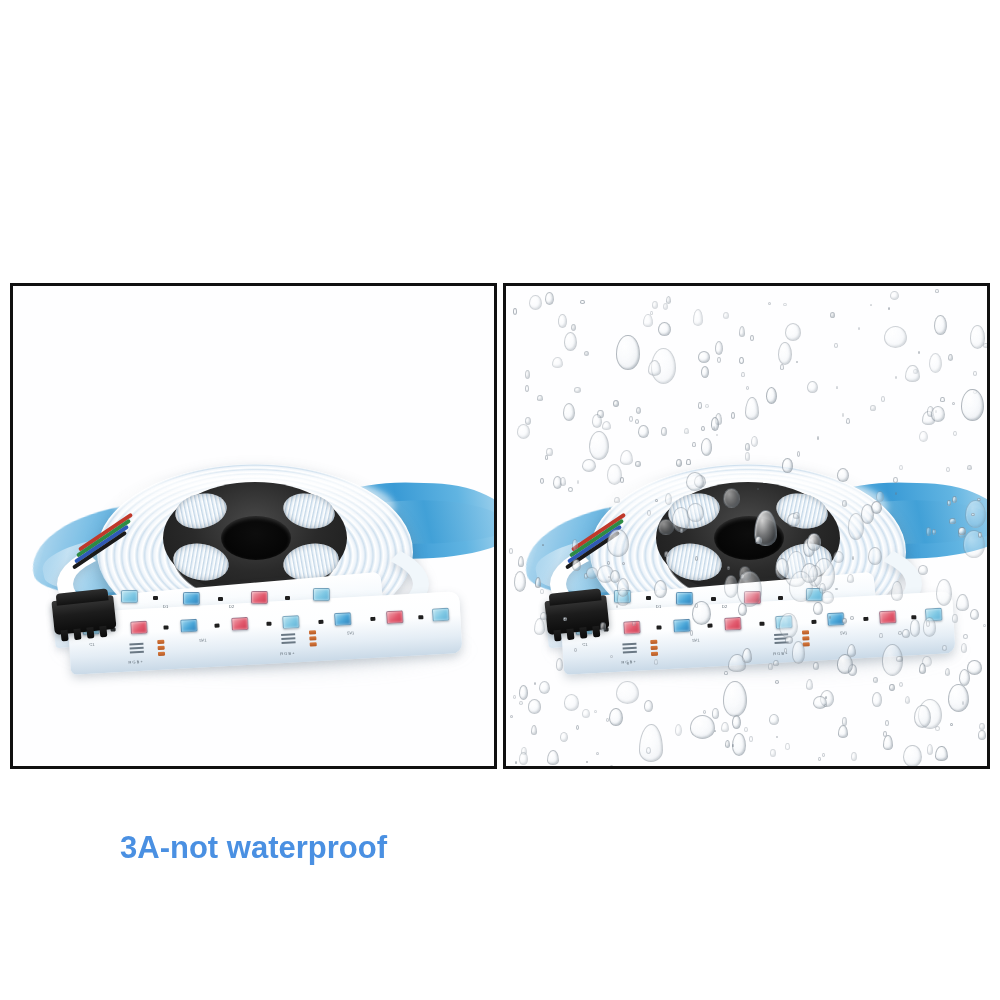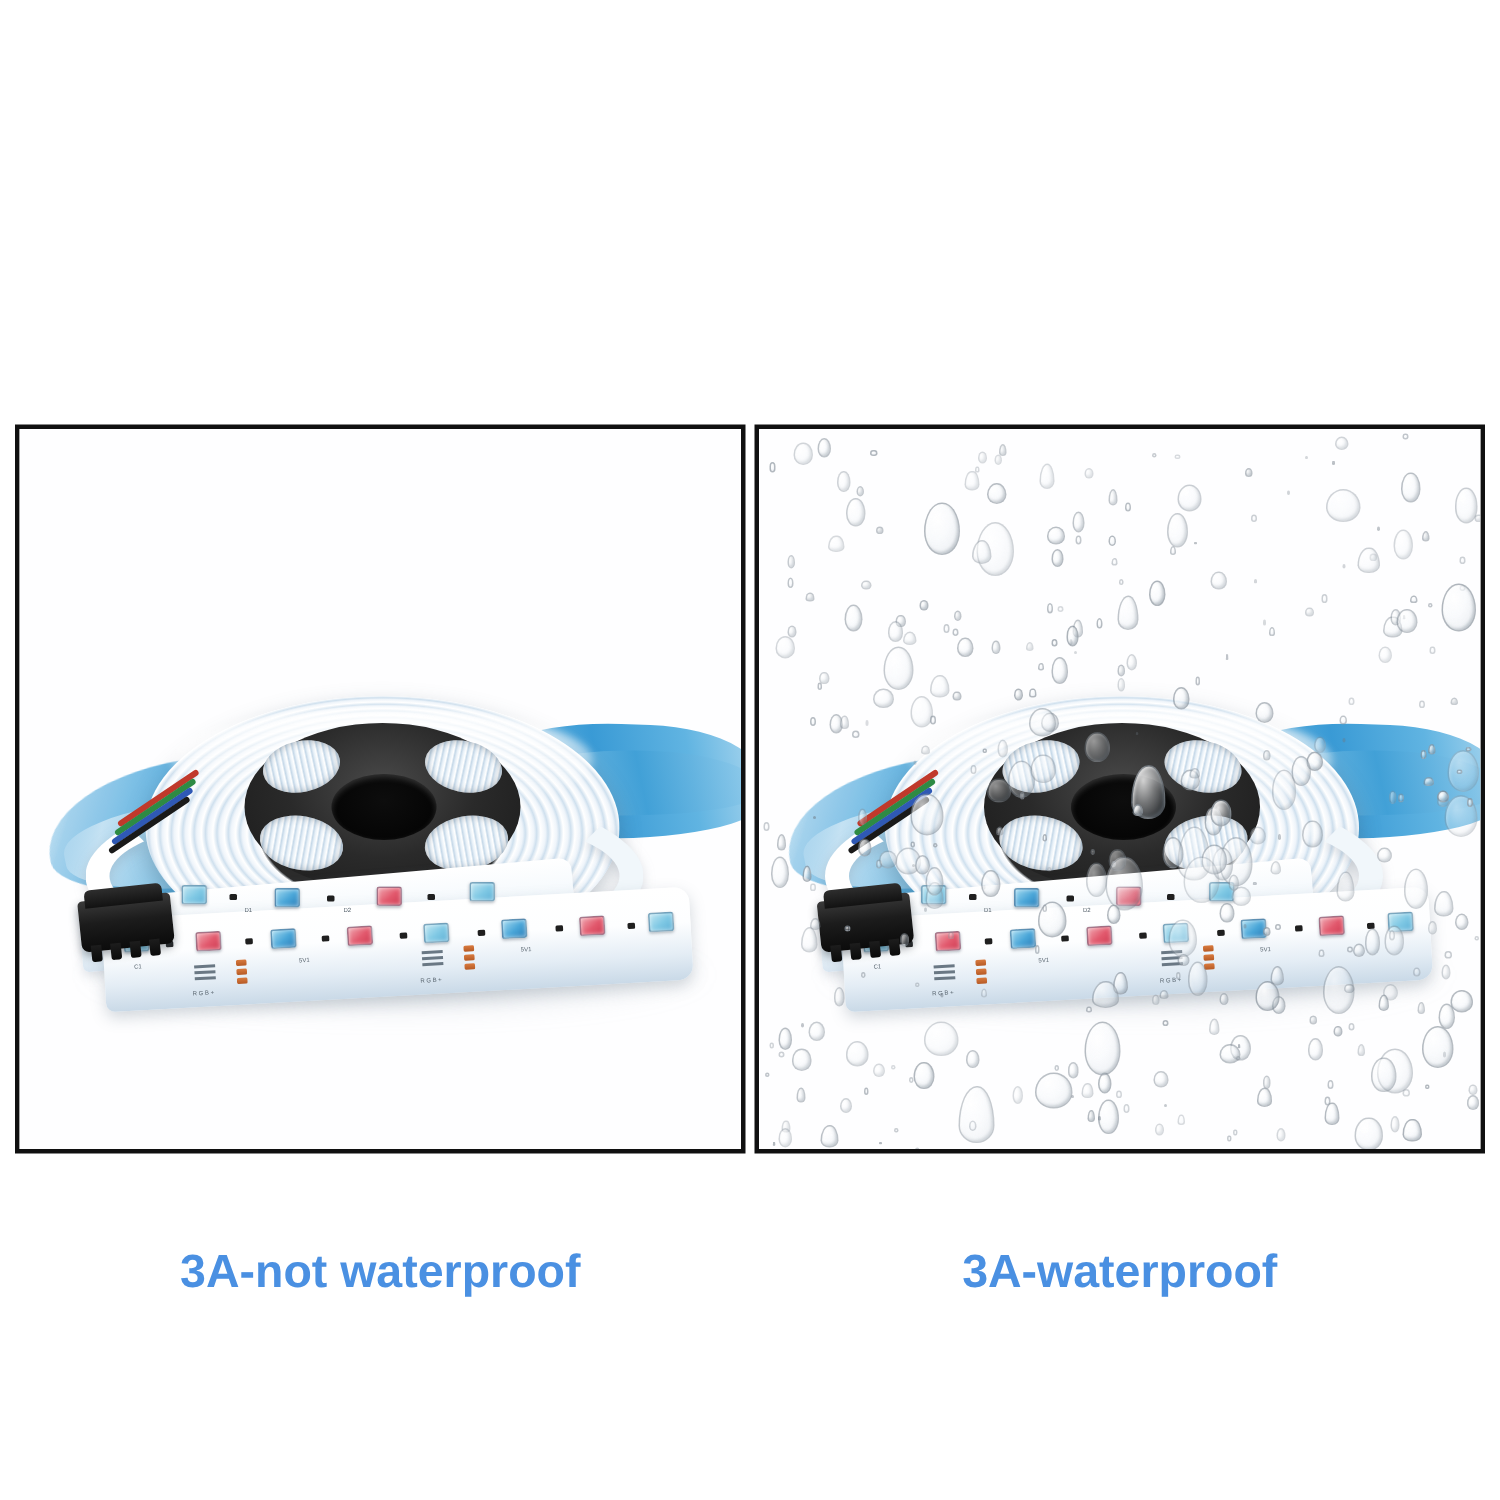--- a/index.html
+++ b/index.html
@@ -846,15 +846,14 @@
           <div class="drop" style="left: 40.4px; top: 162.2px; width: 6.2px; height: 8.2px; opacity: 0.57;"></div>
           <div class="drop tiny" style="left: 103.9px; top: 368.7px; width: 3.3px; height: 3.6px; opacity: 0.61;"></div>
           <div class="drop" style="left: 110.3px; top: 49.3px; width: 23.5px; height: 34.7px; opacity: 0.88;"></div>
           <div class="drop tear" style="left: 215.3px; top: 435.9px; width: 7.5px; height: 10.2px; opacity: 0.51;"></div>
         </div>
 
     </div>
   </div>
 
   <div class="caption" id="caption-left">3A-not waterproof</div>
-  <div class="caption" id="caption-right">3A-waterproof</div>
 
 </div>
 
 </body></html>

